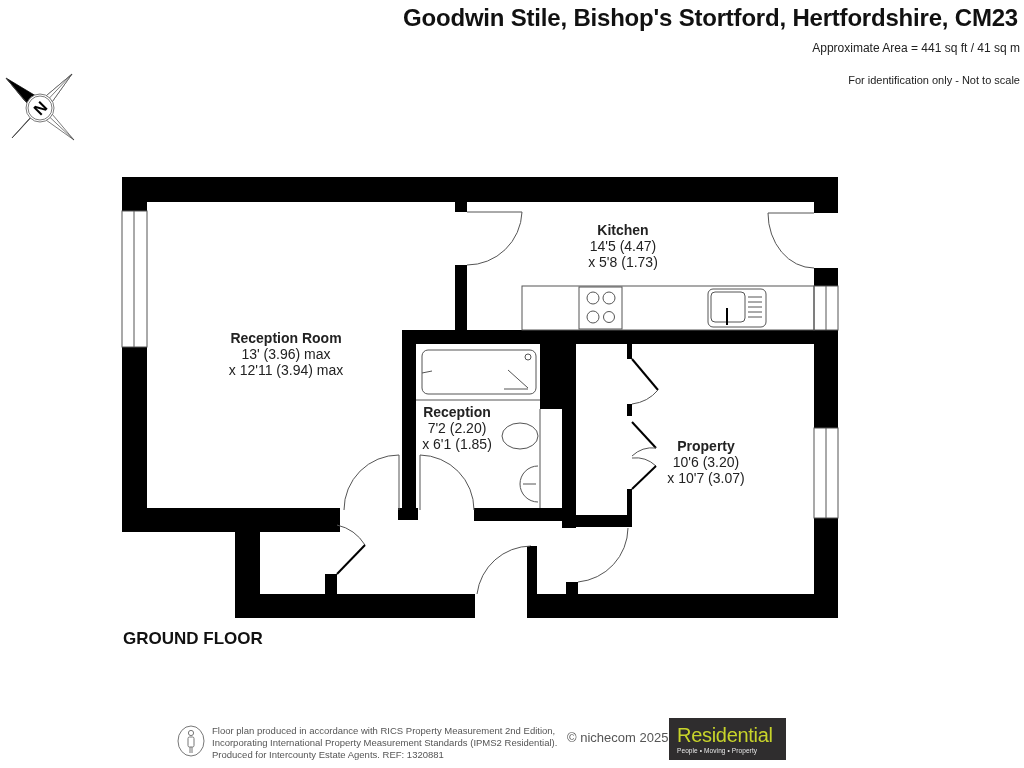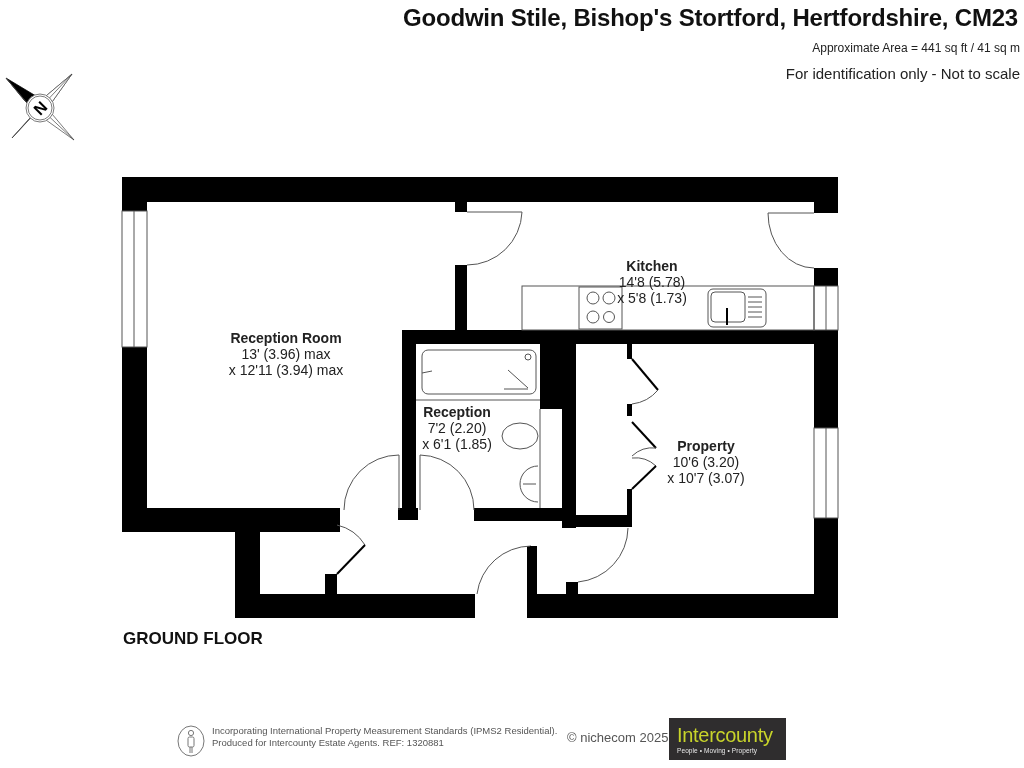--- a/index.html
+++ b/index.html
@@ -10,22 +10,22 @@
       position: absolute; right: 6px; top: 4px;
       font-family: "Liberation Sans", sans-serif;
       font-weight: bold; font-size: 24px; color: #111; white-space: nowrap;
       letter-spacing: -0.2px;
     }
     .area {
       position: absolute; right: 4px; top: 41px;
       font-size: 12px; color: #222; white-space: nowrap;
     }
     .disclaimer {
-      position: absolute; right: 4px; top: 65px;
-      font-size: 15px; color: #222; white-space: nowrap;
+      position: absolute; right: 4px; top: 74px;
+      font-size: 11px; color: #222; white-space: nowrap;
     }
     .compass { position: absolute; left: 2px; top: 70px; width: 76px; height: 76px; }
 
     .plan { position: absolute; left: 0; top: 0; width: 1024px; height: 768px; }
 
     .room-label {
       position: absolute; text-align: center; font-size: 14px; line-height: 16px; color: #222;
       white-space: nowrap; transform: translateX(-50%);
     }
     .room-label .name { font-weight: bold; display: block; }
@@ -192,23 +192,23 @@
     <line x1="523" y1="484" x2="536" y2="484"></line>
   </g>
 </svg>
 
 <div class="room-label" style="left:286px; top:330px;">
   <span class="name">Reception Room</span>
   <span class="dim">13' (3.96) max</span>
   <span class="dim">x 12'11 (3.94) max</span>
 </div>
 
-<div class="room-label" style="left:652px; top:222px;margin-top:36px;">
+<div class="room-label" style="left:623px; top:222px;">
   <span class="name">Kitchen</span>
-  <span class="dim">14'8 (5.78)</span>
+  <span class="dim">14'5 (4.47)</span>
   <span class="dim">x 5'8 (1.73)</span>
 </div>
 
 <div class="room-label" style="left:457px; top:404px;">
   <span class="name">Reception</span>
   <span class="dim">7'2 (2.20)</span>
   <span class="dim">x 6'1 (1.85)</span>
 </div>
 
 <div class="room-label" style="left:706px; top:438px;">
@@ -220,21 +220,22 @@
 <div class="floor-label">GROUND FLOOR</div>
 
 <svg class="footer-icon" viewBox="0 0 30 34">
   <ellipse cx="15" cy="17" rx="13" ry="15" fill="none" stroke="#777" stroke-width="1"></ellipse>
   <circle cx="15" cy="9" r="2.6" fill="none" stroke="#777" stroke-width="1"></circle>
   <rect x="12" y="13" width="6" height="10" rx="1.5" fill="none" stroke="#777" stroke-width="1"></rect>
   <line x1="14" y1="23" x2="14" y2="29" stroke="#777" stroke-width="1"></line>
   <line x1="16" y1="23" x2="16" y2="29" stroke="#777" stroke-width="1"></line>
 </svg>
 <div class="footer-text">
+  <div>Floor plan produced in accordance with RICS Property Measurement 2nd Edition,</div>
   <div>Incorporating International Property Measurement Standards (IPMS2 Residential).</div>
   <div>Produced for Intercounty Estate Agents.   REF:  1320881</div>
 </div>
 <div class="footer-copy">© nichecom 2025.</div>
 
 <div class="logo">
-  <span class="brand">Intercounty</span>
+  <span class="brand">Residential</span>
   <span class="tag">People  •  Moving  •  Property</span>
 </div>
 
 </body></html>

